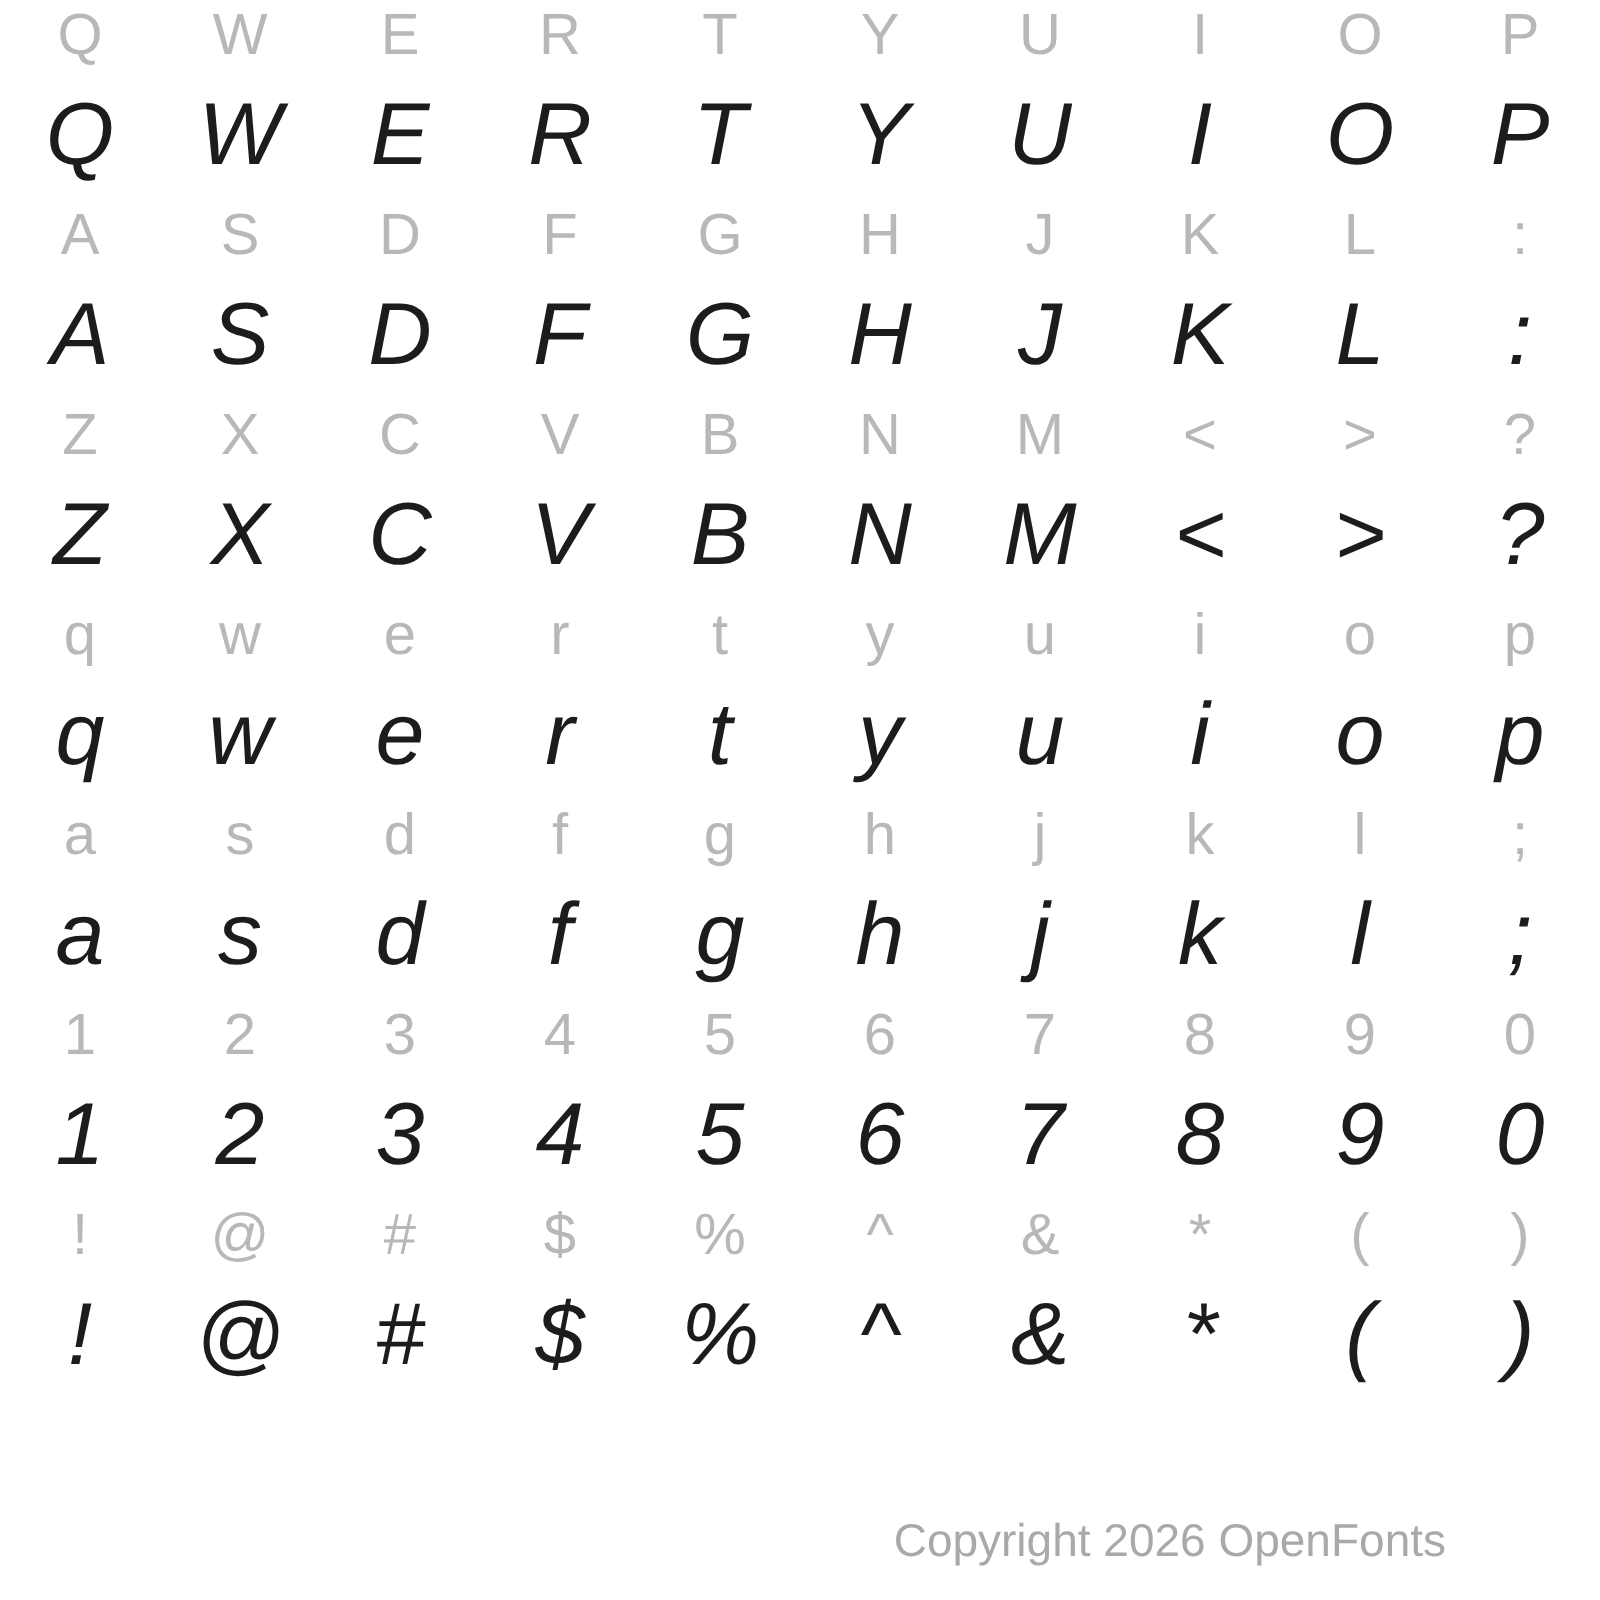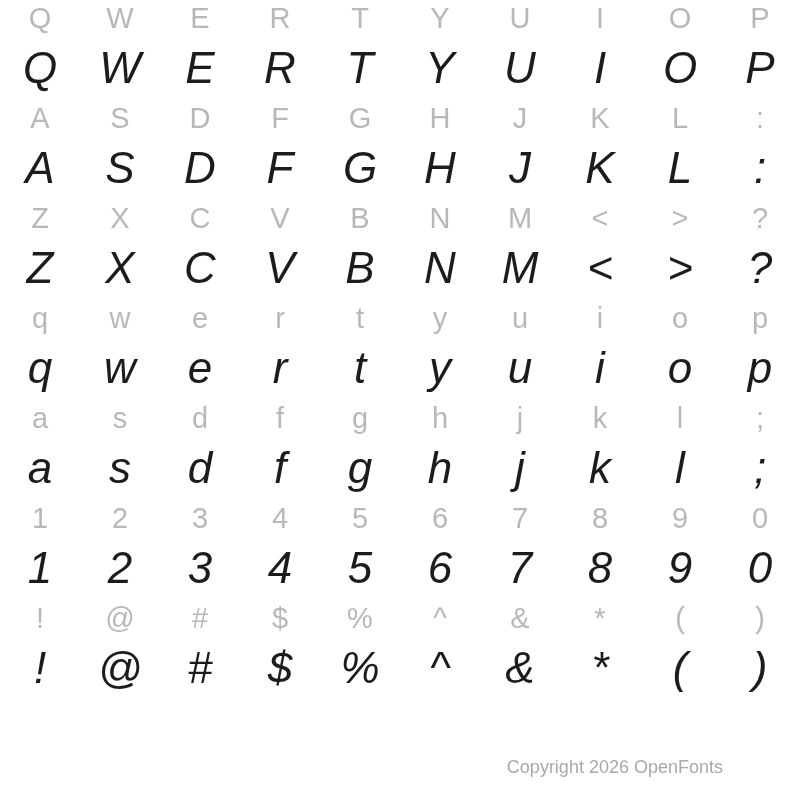--- a/index.html
+++ b/index.html
@@ -43,21 +43,21 @@
   .char-cell{
     display:block;
     line-height:1;
     white-space:pre;
   }
   .copyright{
     position:absolute;
     top:757px;
     right:77px;
     font-family:"Liberation Sans",sans-serif;
-    font-size:18px;
+    font-size:23px;
     font-weight:400;
     color:var(--copyright-gray);
     margin-left:28px;
   }
 </style>
 </head>
 <body>
 
 <main>
   <div class="charmap" id="charmap">

